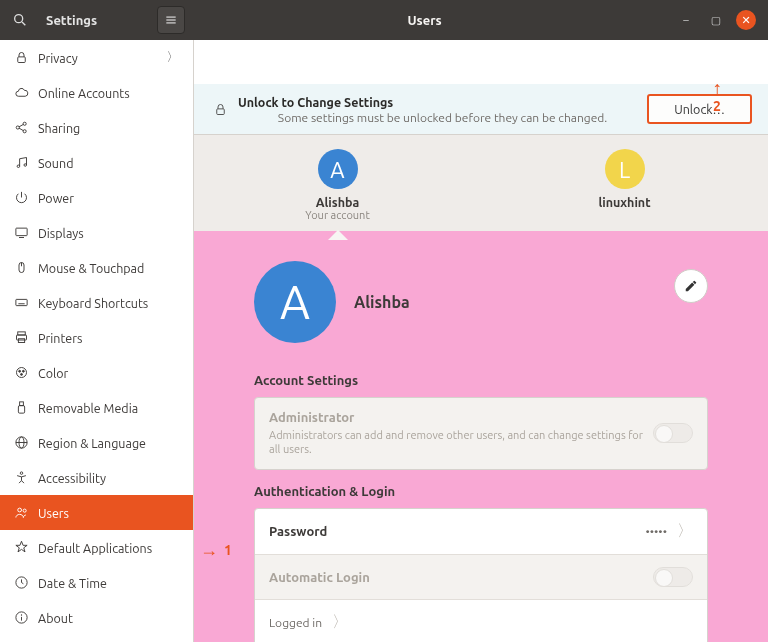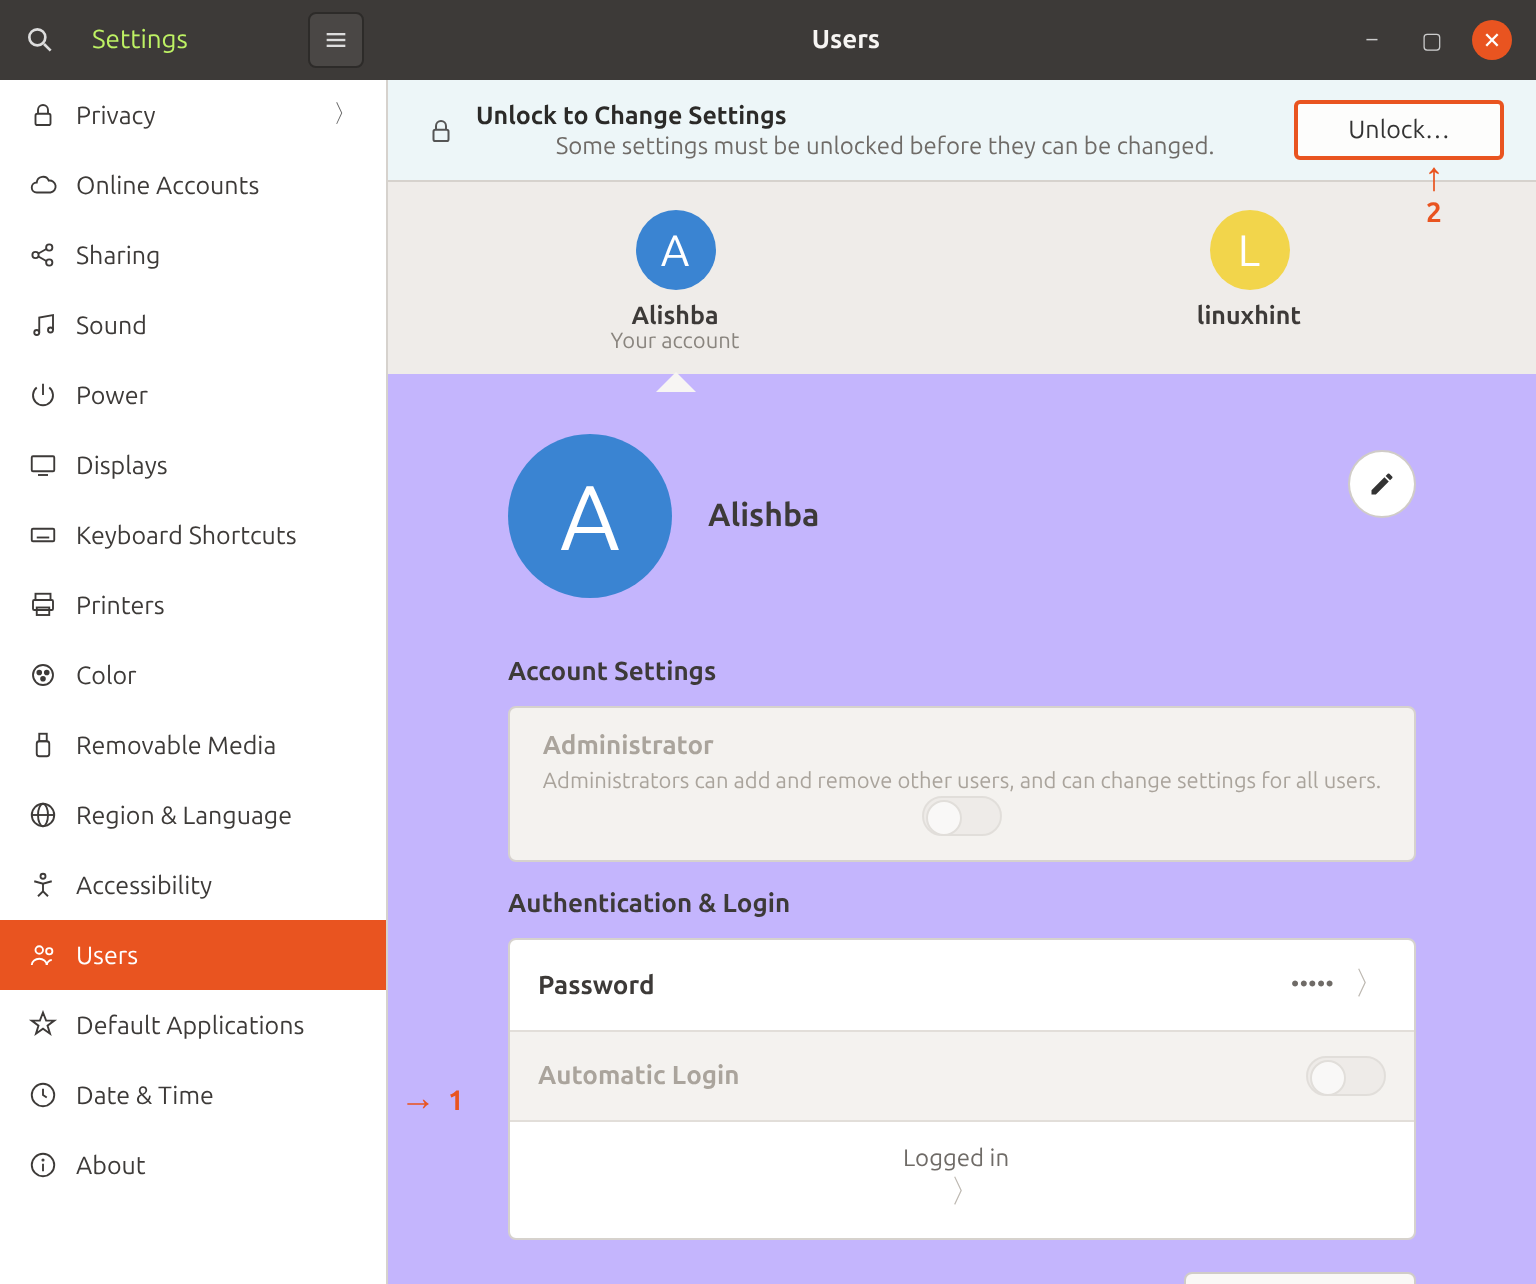--- a/index.html
+++ b/index.html
@@ -1,42 +1,42 @@
 <!DOCTYPE html>
 <html><head>
 <meta charset="utf-8">
 <style>
   * { box-sizing: border-box; margin: 0; padding: 0; font-family: Ubuntu, Cantarell, "Segoe UI", sans-serif; }
   body { width: 768px; height: 642px; background: #fff; overflow: hidden; position: relative; }
 
   
   .titlebar { height: 40px; background: #3d3a38; color: #fff; display: flex; align-items: center; font-size: 13px; }
   .titlebar .search-btn { width: 40px; height: 40px; display:flex;align-items:center;justify-content:center; color:#ddd; }
-  .titlebar .title-left { font-weight: 400; padding: 0 12px 0 6px; color:#bef264;}
+  .titlebar .title-left { font-weight: 700; padding: 0 12px 0 6px; color:#e5e5e5;}
   .titlebar .menu-btn { width:28px;height:28px;background:#4a4745;border:1px solid #2d2b29;border-radius:4px;display:flex;align-items:center;justify-content:center;margin-left:48px; }
   .titlebar .spacer { flex:1; text-align:center; font-weight:600; color:#f7f5f3;}
   .titlebar .windowctls { display:flex; gap:10px; padding:0 12px; align-items:center;}
   .titlebar .wc { width:20px;height:20px;border-radius:50%;display:flex;align-items:center;justify-content:center;}
   .titlebar .wc.close { background:#e95420; }
   .titlebar .wc svg, .titlebar .wc span { color:#fff; font-size:11px; }
 
   .body-area { display:flex; height: calc(642px - 40px); }
 
   
   .sidebar { width: 194px; background:#fff; border-right:1px solid #d6d2cd; overflow-y:auto; }
   .sidebar-item { height:35px; display:flex; align-items:center; padding:12px 14px; font-size:12.5px; color:#3d3a38; cursor:pointer; position:relative;}
   .sidebar-item .sicon { width:22px; display:flex; align-items:center; justify-content:flex-start; }
   .sidebar-item .sicon svg { width:15px; height:15px; stroke:#3d3a38; fill:none; stroke-width:1.5;}
   .sidebar-item .slabel { flex:1; padding-left:2px;}
   .sidebar-item .chev { color:#666; }
   .sidebar-item.active { background:#e95420; color:#fff; }
   .sidebar-item.active .sicon svg { stroke:#fff; }
 
   
-  .main { flex:1; background:#c4b5fd; display:flex; flex-direction:column; overflow:hidden;}
+  .main { flex:1; background:#f9a8d4; display:flex; flex-direction:column; overflow:hidden;margin-top:44px;}
 
   
   .unlock-banner { background:#edf6f8; border-bottom:1px solid #d6d2cd; display:flex; align-items:center; padding:10px 16px; }
   .unlock-banner .lockicon { width:20px; display:flex; justify-content:center;}
   .unlock-banner .lockicon svg{ width:15px;height:15px; stroke:#555; fill:none; stroke-width:1.6;}
   .unlock-banner .txt { flex:1; padding-left:8px; }
   .unlock-banner .txt .h { font-weight:700; font-size:12.5px; color:#2b2a28;}
   .unlock-banner .txt .s { font-size:12px; color:#6f6b67; margin-top:2px;text-align:center;}
   .unlock-btn { border:2px solid #e95420; border-radius:3px; background:#fdfdfc; padding:6px 25px; font-size:12.5px; color:#333; cursor:pointer;}
 
@@ -56,21 +56,21 @@
   .profile-row { display:flex; align-items:center; gap:18px; margin-bottom:30px; position:relative;}
   .profile-row .big-avatar { width:82px;height:82px;border-radius:50%;background:#3a84d2;color:#fff;font-size:46px;display:flex;align-items:center;justify-content:center;}
   .profile-row .pname { font-size:16px; font-weight:700; color:#3d3a38;}
   .edit-btn { position:absolute; right:0; top:8px; width:34px;height:34px;border:1px solid #d0ccc7;border-radius:50%;background:#fff;display:flex;align-items:center;justify-content:center; cursor:pointer;}
   .edit-btn svg{width:14px;height:14px;fill:#333;}
 
   .sect-h { font-size:13px; font-weight:700; color:#3d3a38; margin: 14px 0 10px 0;}
   .panel { border:1px solid #d6d2cd; border-radius:4px; background:#fff; }
   .panel.disabled { background:#f4f2ef; }
   .prow { padding:12px 14px; border-bottom:1px solid #e2ded9; display:flex; align-items:center; }
-  .prow:last-child { border-bottom:none;flex-direction:column;}
+  .prow:last-child { border-bottom:none;}
   .prow .plabel { flex:1; font-size:13px; font-weight:700; color:#3d3a38;}
   .prow.disabled .plabel { color:#aaa49c; font-weight:600;}
   .prow .pdesc { font-size:11px; color:#aaa49c; margin-top:4px; line-height:1.3;}
   .prow .pval { font-size:12px; color:#6f6b67; padding-right:6px;}
   .prow .chev { color:#bdb8b1; padding-left:4px;}
   .toggle { width:40px;height:20px;border:1px solid #d0ccc7;border-radius:20px;background:#e9e6e2;position:relative;}
   .toggle::after{content:"";position:absolute;left:1px;top:1px;width:16px;height:16px;border-radius:50%;background:#fff;border:1px solid #d0ccc7;}
   .toggle.disabled{opacity:0.5;}
 
   .remove-row { display:flex; justify-content:flex-end; margin-top:16px;}
@@ -172,20 +172,29 @@
           <svg viewBox="0 0 24 24">
             <rect x="3" y="5" width="18" height="12" rx="1"></rect>
             <line x1="8" y1="20" x2="16" y2="20"></line>
           </svg>
         </span>
     <span class="slabel">Displays</span>
     </div>
       <div class="sidebar-item">
         <span class="sicon">
           <svg viewBox="0 0 24 24">
+            <rect x="8" y="4" width="8" height="16" rx="4"></rect>
+            <line x1="12" y1="4" x2="12" y2="10"></line>
+          </svg>
+        </span>
+    <span class="slabel">Mouse &amp; Touchpad</span>
+    </div>
+      <div class="sidebar-item">
+        <span class="sicon">
+          <svg viewBox="0 0 24 24">
             <rect x="3" y="7" width="18" height="10" rx="1"></rect>
             <line x1="7" y1="14" x2="17" y2="14"></line>
           </svg>
         </span>
     <span class="slabel">Keyboard Shortcuts</span>
     </div>
       <div class="sidebar-item">
         <span class="sicon">
           <svg viewBox="0 0 24 24">
             <rect x="6" y="3" width="12" height="5"></rect>

